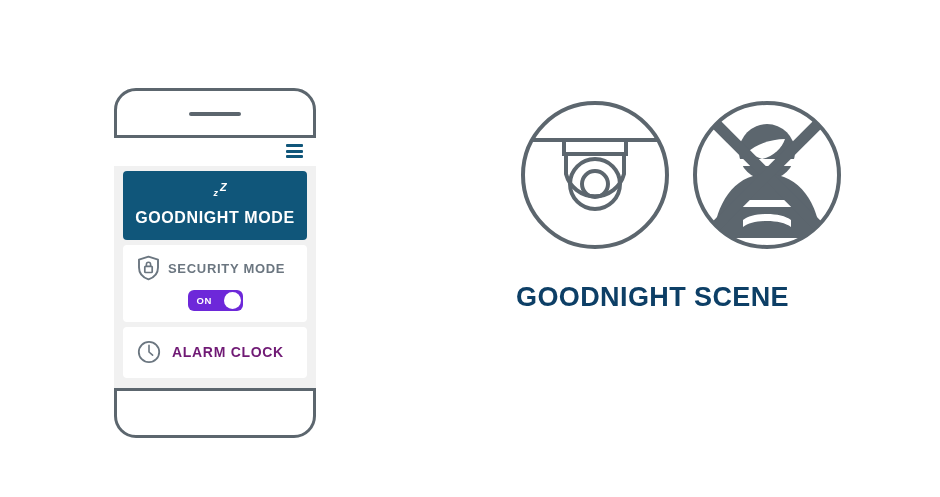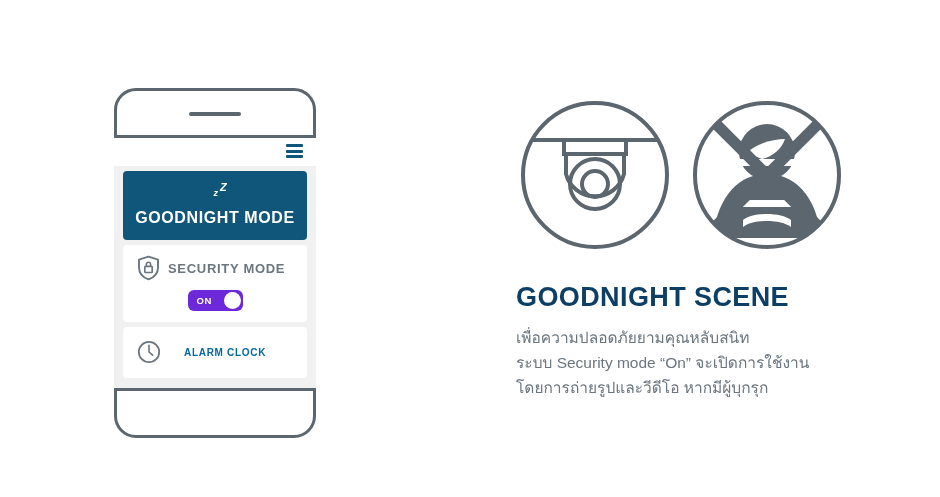--- a/index.html
+++ b/index.html
@@ -148,23 +148,23 @@
     background: #ffffff;
   }
 
   
   #alarm-clock-card {
     padding: 13px 0 14px 0;
     cursor: pointer;
   }
   #clock-icon { width: 24px; height: 24px; flex: none; }
   #alarm-clock-label {
-    margin-left: 23px;
-    color: #0369a1;
-    font-size: 10px;
+    margin-left: 11px;
+    color: #701a75;
+    font-size: 14px;
     font-weight: bold;
     letter-spacing: 0.7px;
   }
 
   
   #info-panel {
     position: absolute;
     left: 516px;
     top: 96px;
     width: 400px;
@@ -296,19 +296,14 @@
         <g stroke="#ffffff" stroke-width="3" fill="none">
           <line x1="24" y1="24" x2="134" y2="134" stroke-opacity="0"></line>
         </g>
       </g>
     </svg>
 
   </div>
 
   <div id="scene-title">GOODNIGHT SCENE</div>
 
-  <div id="scene-description">
-    <div>เพื่อความปลอดภัยยามคุณหลับสนิท</div>
-    <div>ระบบ  Security mode “On” จะเปิดการใช้งาน</div>
-    <div>โดยการถ่ายรูปและวีดีโอ หากมีผู้บุกรุก</div>
-  </div>
 
 </div>
 
 </body></html>

